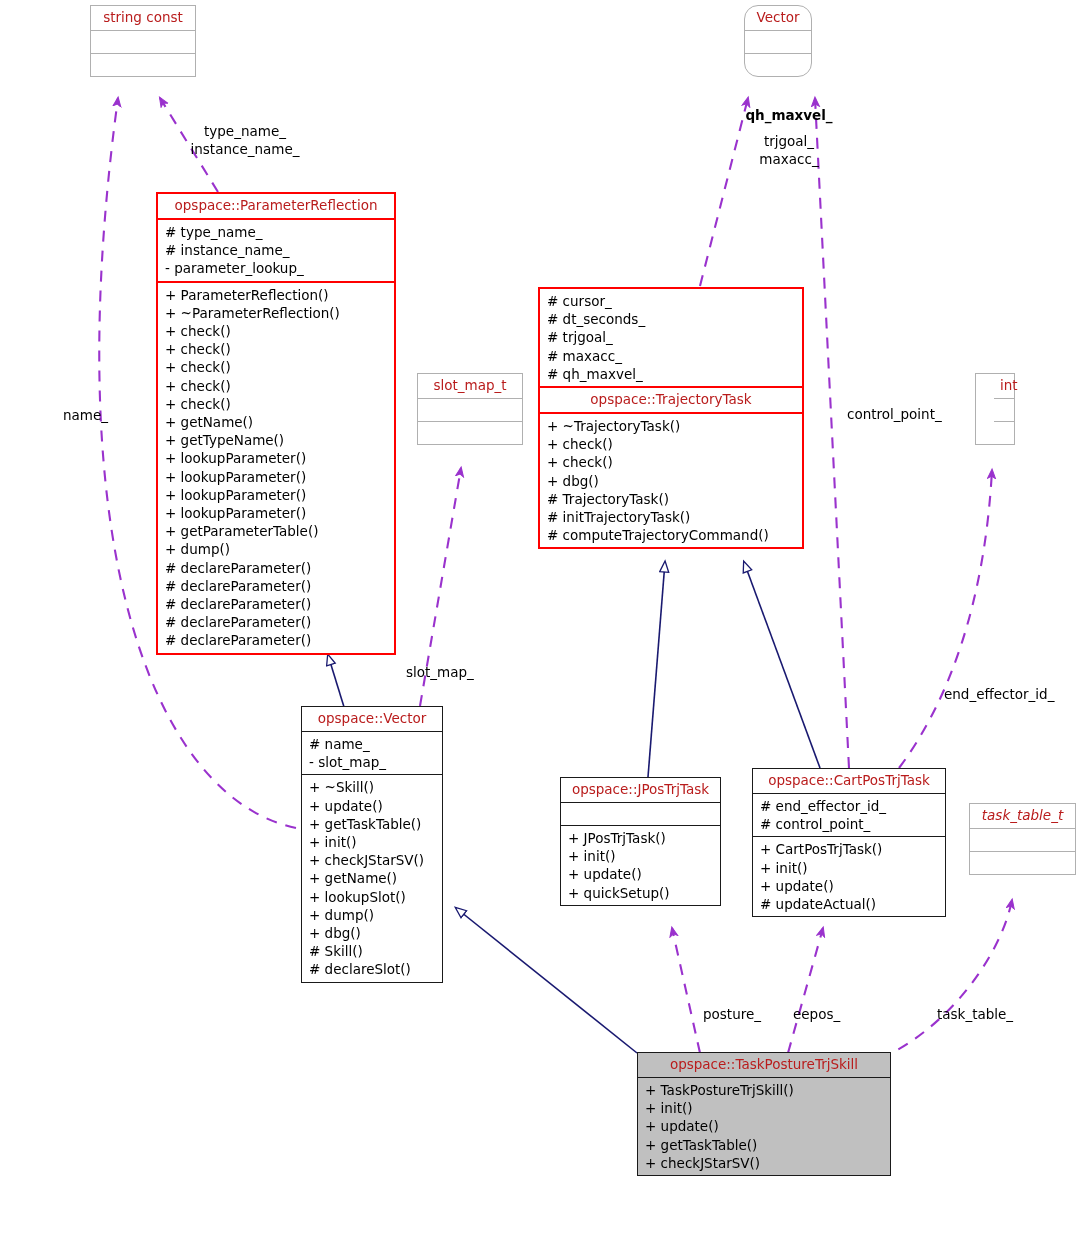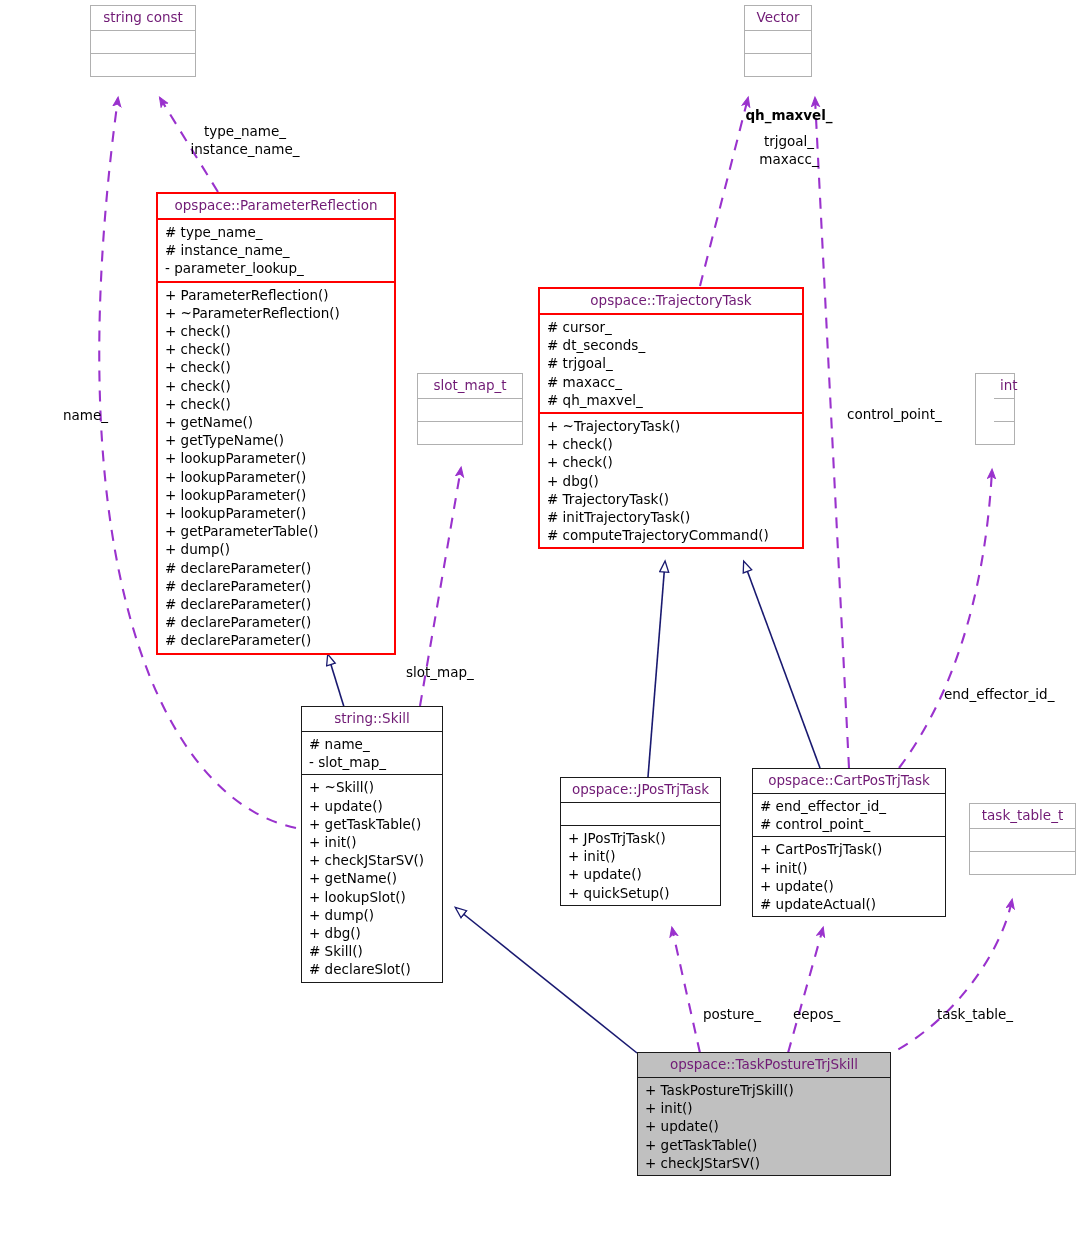--- a/index.html
+++ b/index.html
@@ -40,21 +40,21 @@
     padding: 3px 6px 3px 7px;
   }
   .node.plain > .compartment + .compartment { border-top: 1px solid #b0b0b0; }
   .node.black > .compartment + .compartment { border-top: 1px solid #1a1a1a; }
   .node.red   > .compartment + .compartment { border-top: 2px solid #ff0000; }
   .node.filled > .compartment + .compartment { border-top: 1px solid #1a1a1a; }
 
   .title {
     text-align: center;
     font-size: 13.5px;
-    color: #701a75;
+    color: #b91c1c;
     white-space: nowrap;
     padding: 4px 6px 5px 6px;
     line-height: 15px;
   }
   .member {
     font-size: 13.5px;
     color: #000000;
     white-space: nowrap;
     line-height: 18.2px;
   }
@@ -117,21 +117,21 @@
       <path d="M862,1066 C940,1040 1000,960 1012,900" marker-end="url(#use-arrow)"></path>
     </g>
   </svg>
 
   <div class="node plain" style="left:90px; top:5px; width:106px;">
     <div class="compartment title">string const</div>
     <div class="compartment empty-comp"></div>
     <div class="compartment empty-comp"></div>
   </div>
 
-  <div class="node plain" style="left:744px; top:5px; width:68px;">
+  <div class="node plain" style="left:744px; top:5px; width:68px;border-radius:14px;">
     <div class="compartment title">Vector</div>
     <div class="compartment empty-comp"></div>
     <div class="compartment empty-comp"></div>
   </div>
 
   <div class="node red" style="left:156px; top:192px; width:240px;">
     <div class="compartment title">opspace::ParameterReflection</div>
     <div class="compartment">
         <div class="member"># type_name_</div>
         <div class="member"># instance_name_</div>
@@ -155,28 +155,28 @@
         <div class="member">+ dump()</div>
         <div class="member"># declareParameter()</div>
         <div class="member"># declareParameter()</div>
         <div class="member"># declareParameter()</div>
         <div class="member"># declareParameter()</div>
         <div class="member"># declareParameter()</div>
       </div>
   </div>
 
   <div class="node red" style="left:538px; top:287px; width:266px;">
-    <div class="compartment title">opspace::TrajectoryTask</div>
     <div class="compartment">
         <div class="member"># cursor_</div>
         <div class="member"># dt_seconds_</div>
         <div class="member"># trjgoal_</div>
         <div class="member"># maxacc_</div>
         <div class="member"># qh_maxvel_</div>
       </div>
+    <div class="compartment title">opspace::TrajectoryTask</div>
     <div class="compartment">
         <div class="member">+ ~TrajectoryTask()</div>
         <div class="member">+ check()</div>
         <div class="member">+ check()</div>
         <div class="member">+ dbg()</div>
         <div class="member"># TrajectoryTask()</div>
         <div class="member"># initTrajectoryTask()</div>
         <div class="member"># computeTrajectoryCommand()</div>
       </div>
   </div>
@@ -187,21 +187,21 @@
     <div class="compartment empty-comp"></div>
   </div>
 
   <div class="node plain" style="left:975px; top:373px; width:40px;padding-left:18px;">
     <div class="compartment title">int</div>
     <div class="compartment empty-comp"></div>
     <div class="compartment empty-comp"></div>
   </div>
 
   <div class="node black" style="left:301px; top:706px; width:142px;">
-    <div class="compartment title">string::Skill</div>
+    <div class="compartment title">opspace::Vector</div>
     <div class="compartment">
         <div class="member"># name_</div>
         <div class="member">- slot_map_</div>
       </div>
     <div class="compartment">
         <div class="member">+ ~Skill()</div>
         <div class="member">+ update()</div>
         <div class="member">+ getTaskTable()</div>
         <div class="member">+ init()</div>
         <div class="member">+ checkJStarSV()</div>
@@ -232,21 +232,21 @@
         <div class="member"># control_point_</div>
       </div>
     <div class="compartment">
         <div class="member">+ CartPosTrjTask()</div>
         <div class="member">+ init()</div>
         <div class="member">+ update()</div>
         <div class="member"># updateActual()</div>
       </div>
   </div>
 
-  <div class="node plain" style="left:969px; top:803px; width:107px;">
+  <div class="node plain" style="left:969px; top:803px; width:107px;font-style:italic;">
     <div class="compartment title">task_table_t</div>
     <div class="compartment empty-comp"></div>
     <div class="compartment empty-comp"></div>
   </div>
 
   <div class="node filled" style="left:637px; top:1052px; width:254px;">
     <div class="compartment title">opspace::TaskPostureTrjSkill</div>
     <div class="compartment">
         <div class="member">+ TaskPostureTrjSkill()</div>
         <div class="member">+ init()</div>

